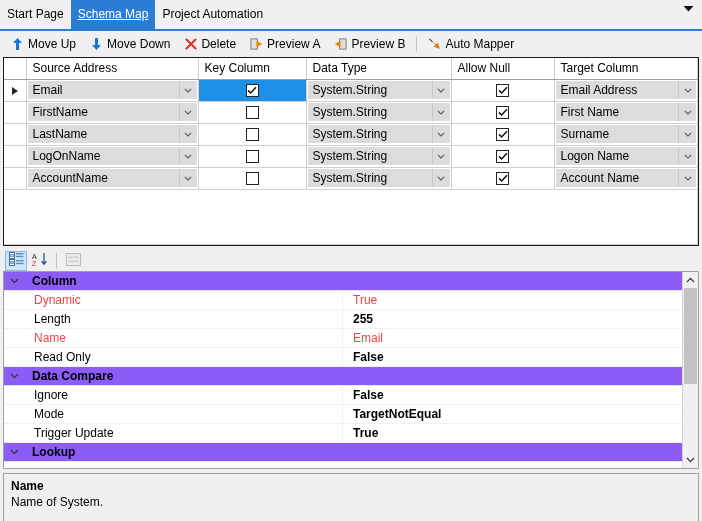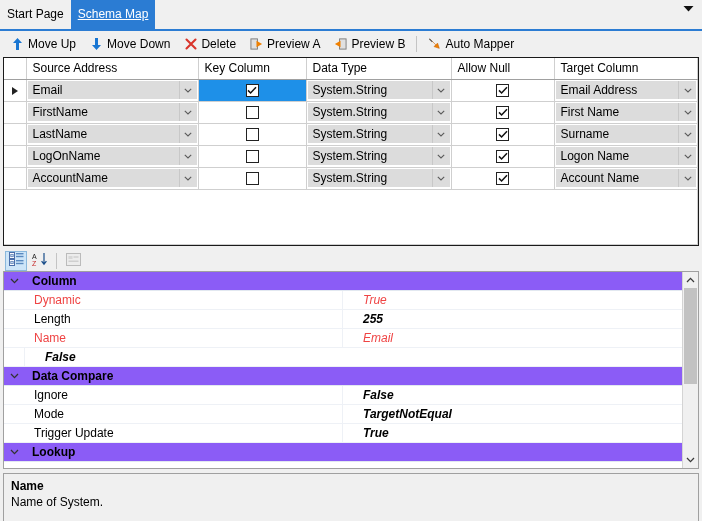--- a/index.html
+++ b/index.html
@@ -284,30 +284,29 @@
     white-space: nowrap;
     overflow: hidden;
   }
   .prow.cat .pname {
     font-weight: bold;
     padding-left: 8px;
     width: auto;
   }
   .prow .pval {
     flex: 1 1 auto;
-    padding-left: 20px;
+    padding-left: 10px;
     border-left: 1px solid #eef1f6;
     font-size: 12px;
     white-space: nowrap;
     overflow: hidden;
     box-sizing: border-box;
     align-self: stretch;
     display: flex;
     align-items: center;
-    font-style: italic;
   }
   .prow.cat .pval { border-left: none; }
   .gray { color: #ef4444; }
   .boldval { font-weight: bold; color: #000; }
 
   
   .vscroll {
     width: 16px;
     flex: 0 0 auto;
     background: #f0f0f0;
@@ -361,20 +360,23 @@
 <body>
 
 <div class="app">
 
   <div class="tabstrip">
     <div class="tab">
       <span>Start Page</span>
     </div>
     <div class="tab active">
       <span>Schema Map</span>
+    </div>
+    <div class="tab">
+      <span>Project Automation</span>
     </div>
     <div class="tab-overflow">
       <span>
         <svg width="11" height="7" viewBox="0 0 11 7">
             <polygon points="0.5,1 10.5,1 5.5,6.5" fill="#111"></polygon>
           </svg>
       </span>
     </div>
   </div>
 
@@ -760,20 +762,21 @@
         </div>
 
         <div class="prow">
           <span class="expander"></span>
           <span class="pname gray">Name</span>
           <span class="pval gray">Email</span>
         </div>
 
         <div class="prow">
           <span class="expander"></span>
+          <span class="pname">Read Only</span>
           <span class="pval boldval">False</span>
         </div>
 
         <div class="prow cat">
           <span class="expander">
             <svg width="9" height="6" viewBox="0 0 9 6">
                 <path d="M1 1 L4.5 4.6 L8 1" stroke="#333" stroke-width="1.3" fill="none"></path>
               </svg>
           </span>
           <span class="pname">Data Compare</span>

